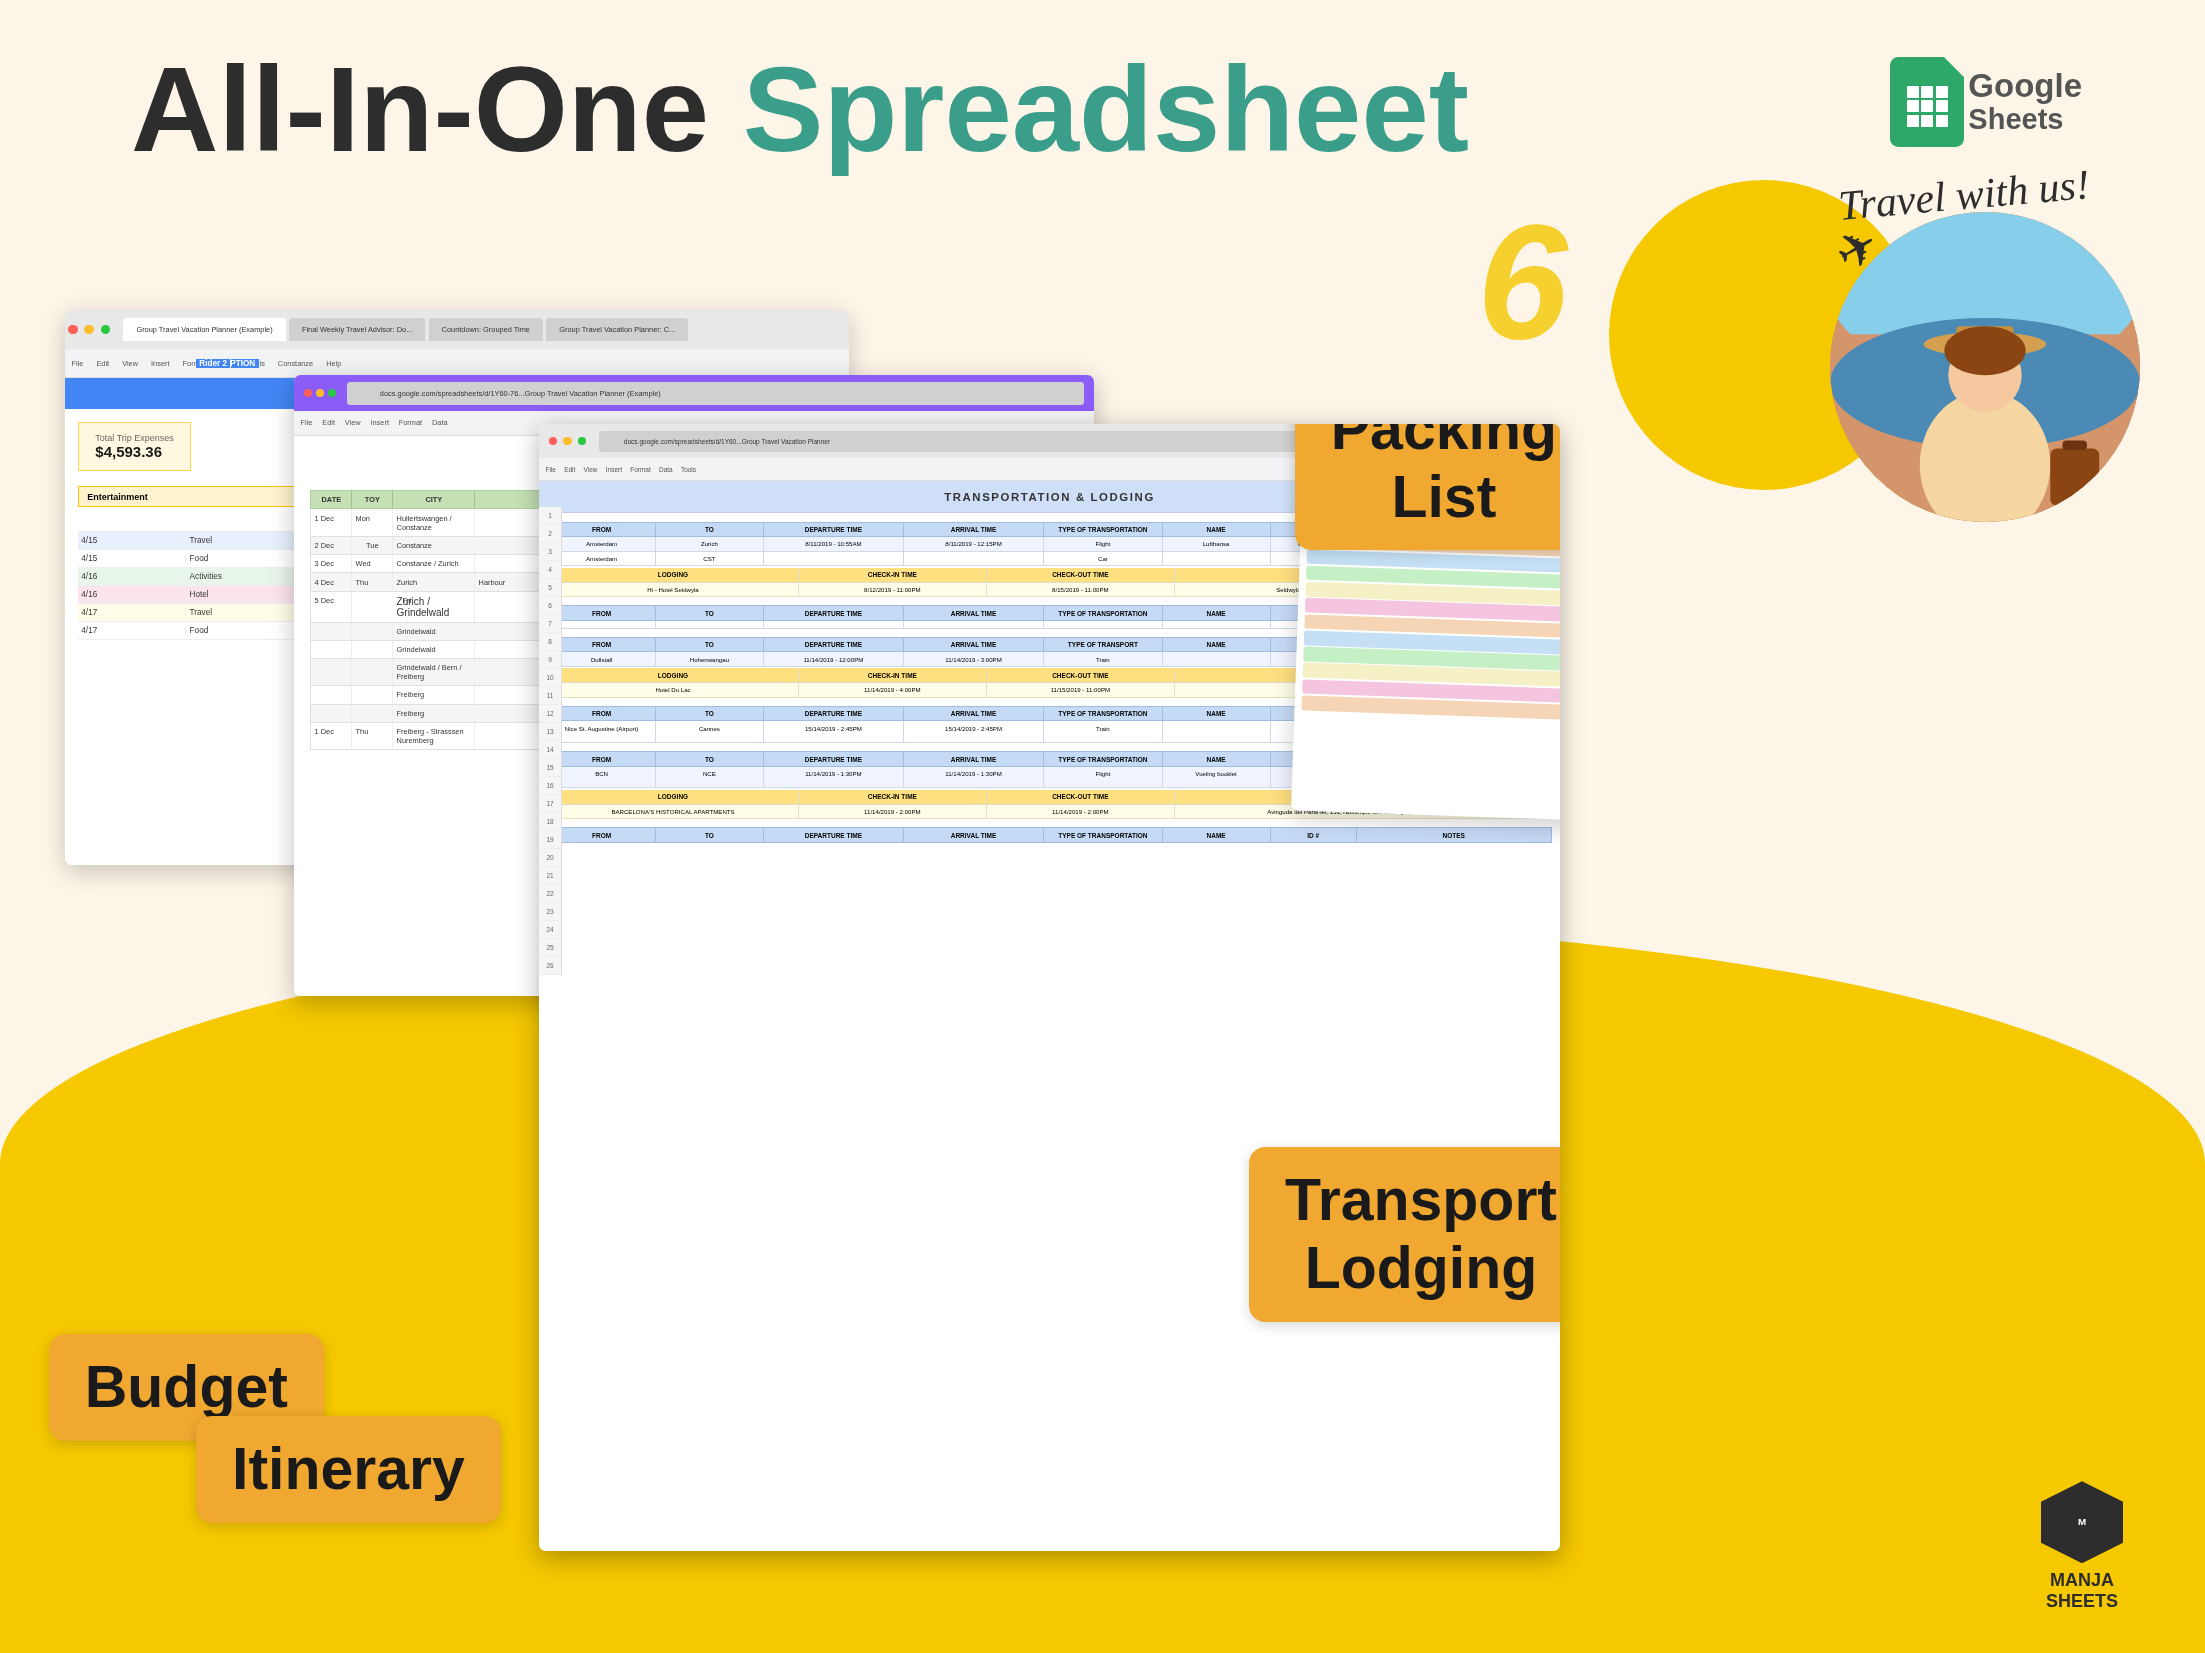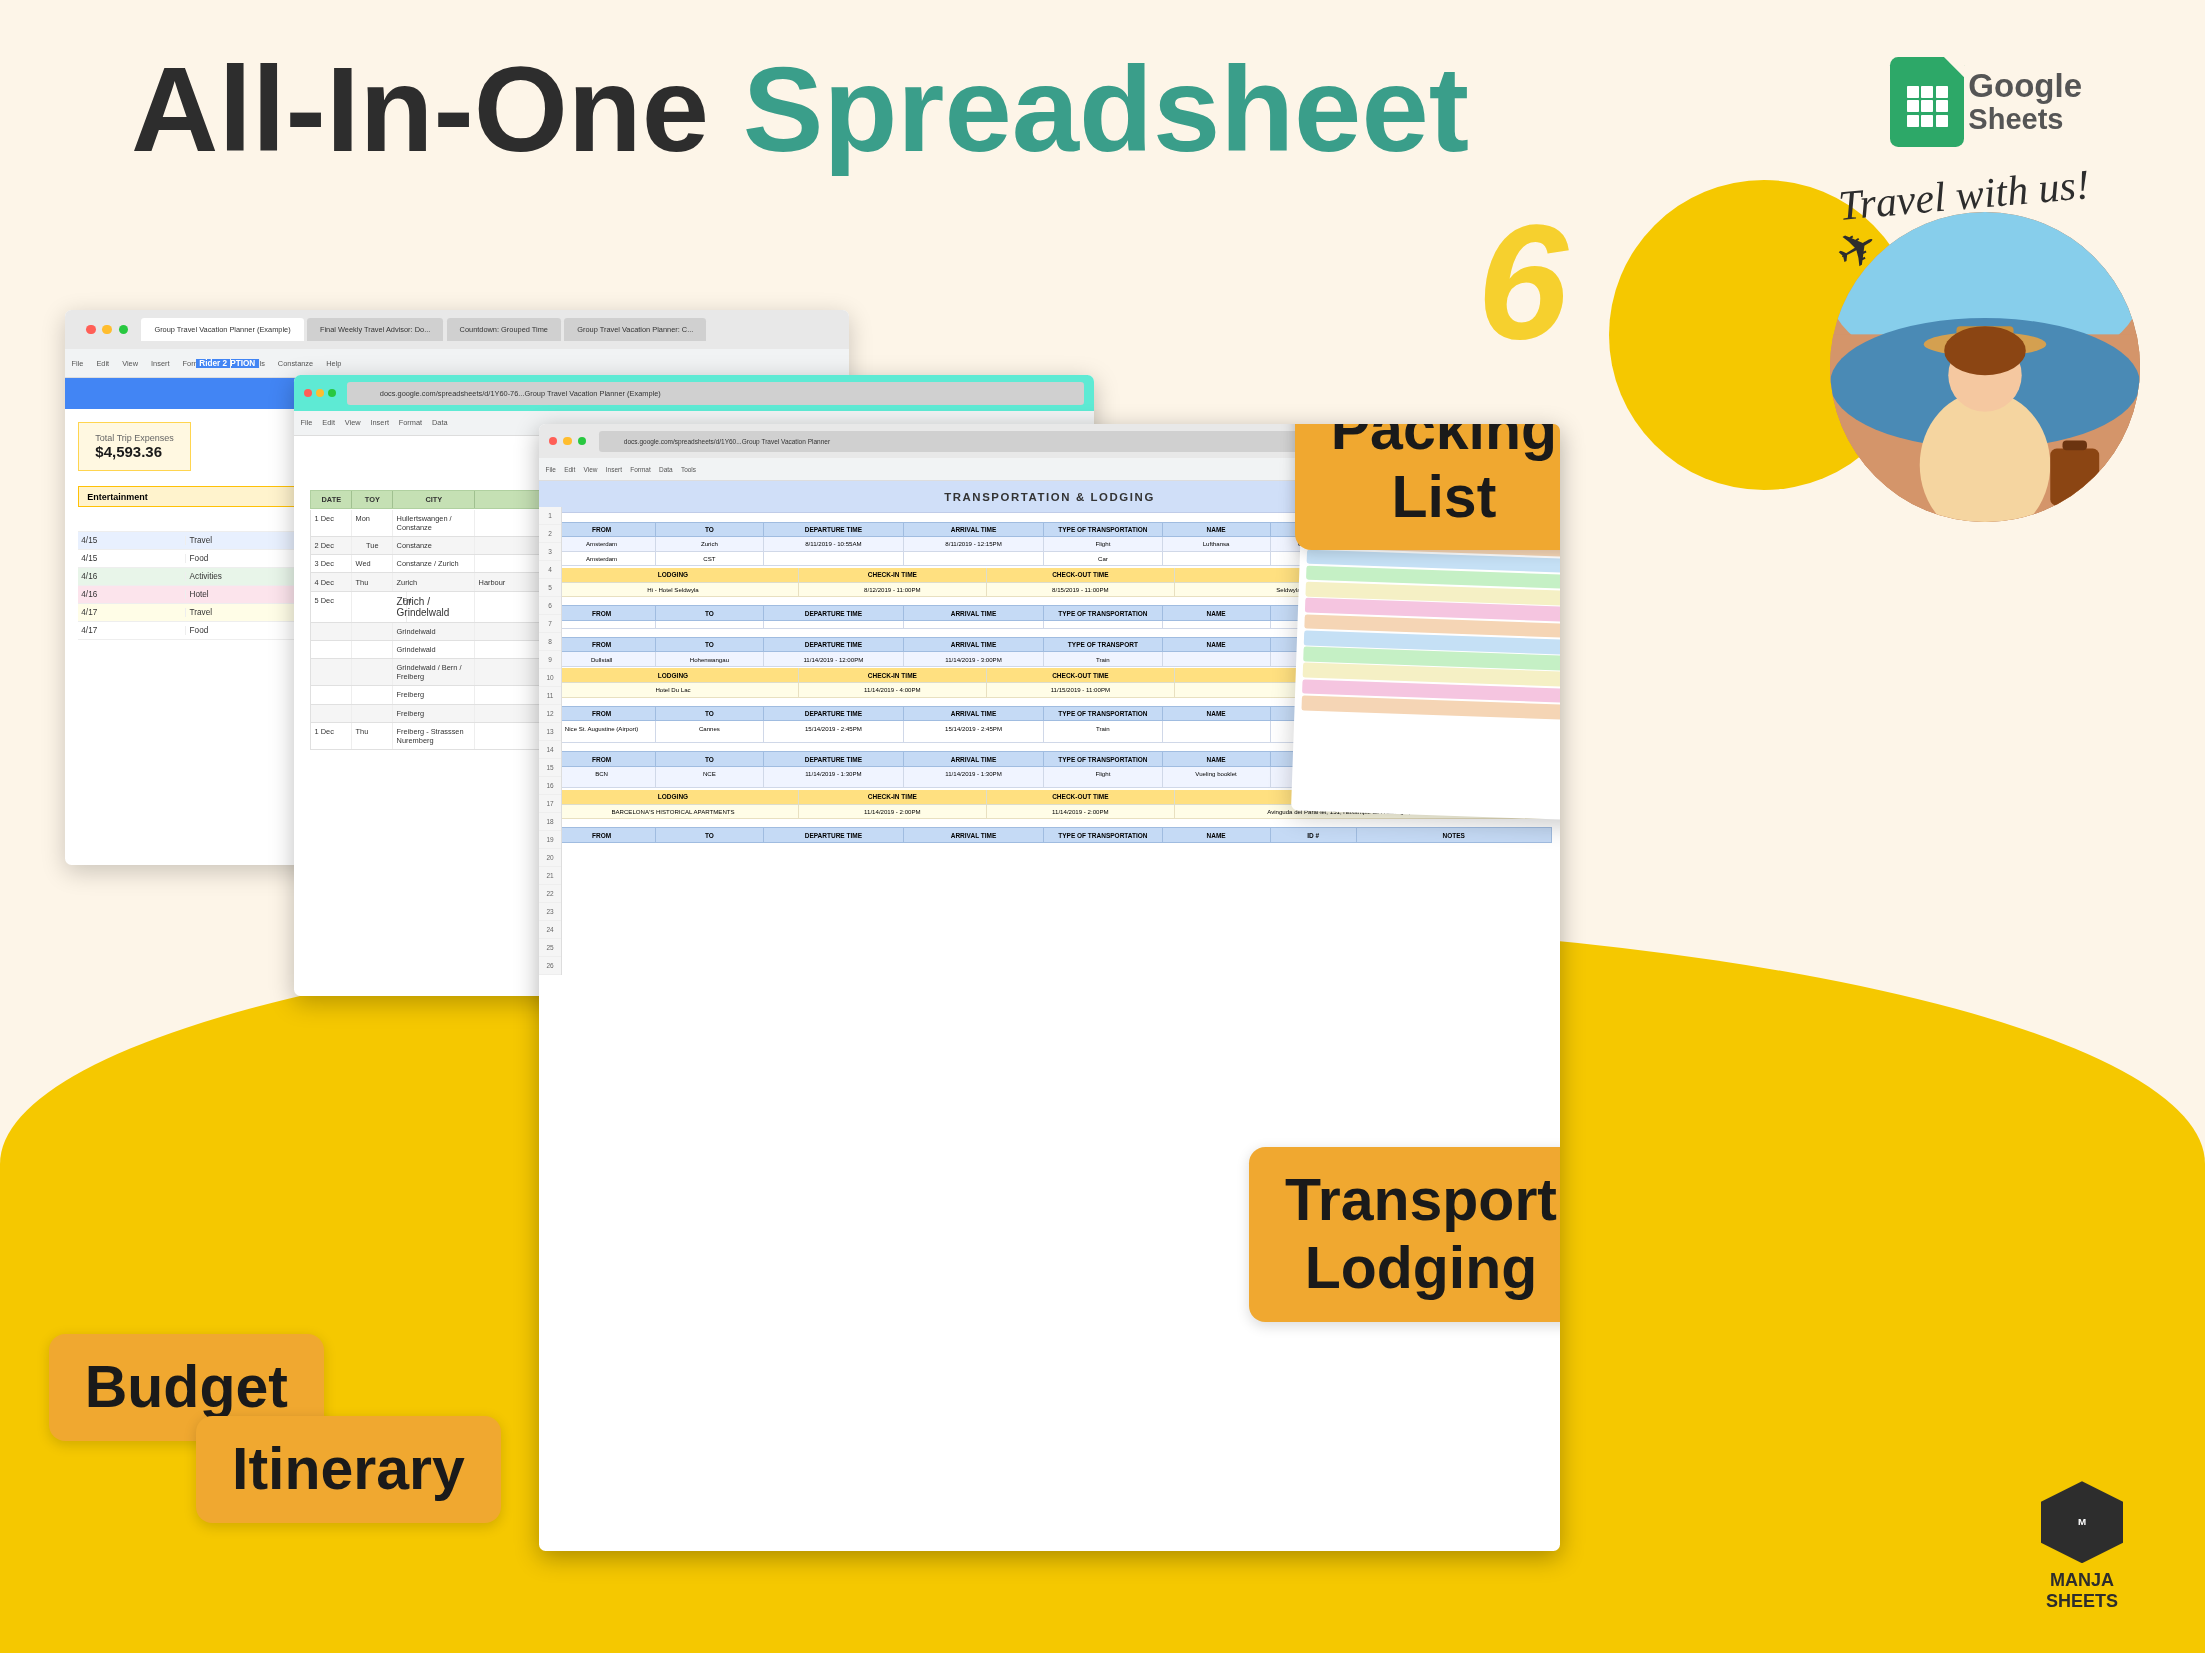--- a/index.html
+++ b/index.html
@@ -148,21 +148,21 @@
       border-radius: 6.5px;
       box-shadow: 0 6.5px 24.5px rgba(0,0,0,0.2);
       overflow: hidden;
     }
 
     .sheet-browser-bar {
       height: 39px;
       background: #e8e8e8;
       display: flex;
       align-items: center;
-      padding: 0 21px;
+      padding: 0 3px;
       gap: 6.5px;
     }
 
     .browser-dot {
       width: 9.8px;
       height: 9.8px;
       border-radius: 50%;
       background: #ccc;
     }
 
@@ -644,21 +644,21 @@
           <div class="sheet-cell">Italian Place</div>
           <div class="sheet-cell">$78.00</div>
           <div class="sheet-cell">$39</div>
           <div class="sheet-cell">$39</div>
         </div>
       </div>
     </div>
   </div>
 
   <div class="sheet-itinerary">
-    <div style="background:#5eead4; height:36px; display:flex; align-items:center; padding:0 9.8px; gap:4px;">
+    <div style="background:#8b5cf6; height:36px; display:flex; align-items:center; padding:0 9.8px; gap:4px;">
       <div style="width:8.2px;height:8.2px;border-radius:50%;background:#ff5f57;"></div>
       <div style="width:8.2px;height:8.2px;border-radius:50%;background:#ffbd2e;"></div>
       <div style="width:8.2px;height:8.2px;border-radius:50%;background:#28c840;"></div>
       <div style="background:#d0d0d0; height:23px; border-radius:3.3px; padding:0 33px; display:flex; align-items:center; font-size:7.4px; color:#333; margin-left:6.5px; flex:1">docs.google.com/spreadsheets/d/1Y60-76...Group Travel Vacation Planner (Example)</div>
     </div>
     <div style="height:24.5px; background:#f1f3f4; border-bottom:0.8px solid #ddd; padding:0 6.5px; display:flex; align-items:center; gap:9.8px; font-size:7.4px; color:#555;">
       <span>File</span>
       <span>Edit</span>
       <span>View</span>
       <span>Insert</span>

